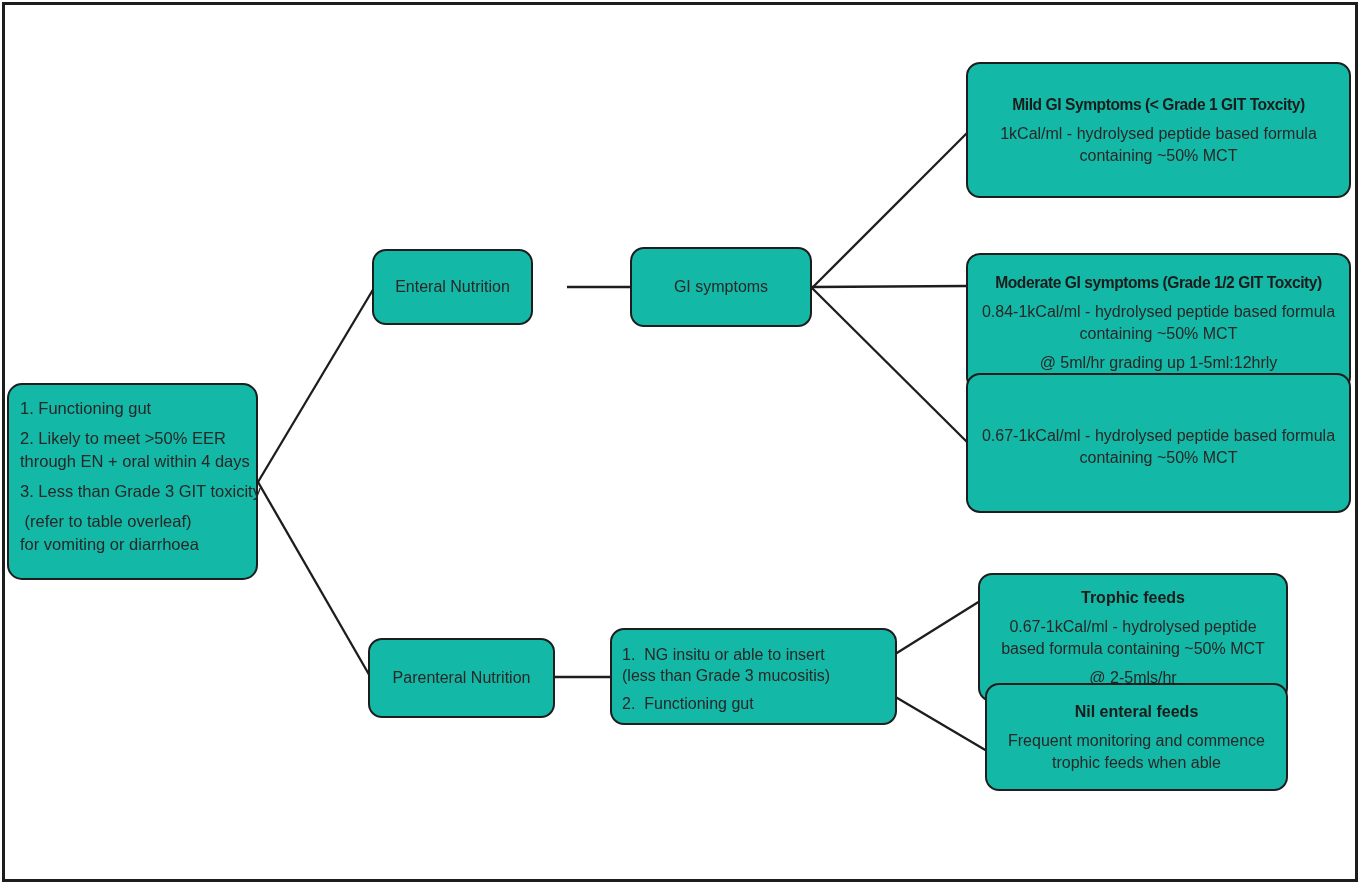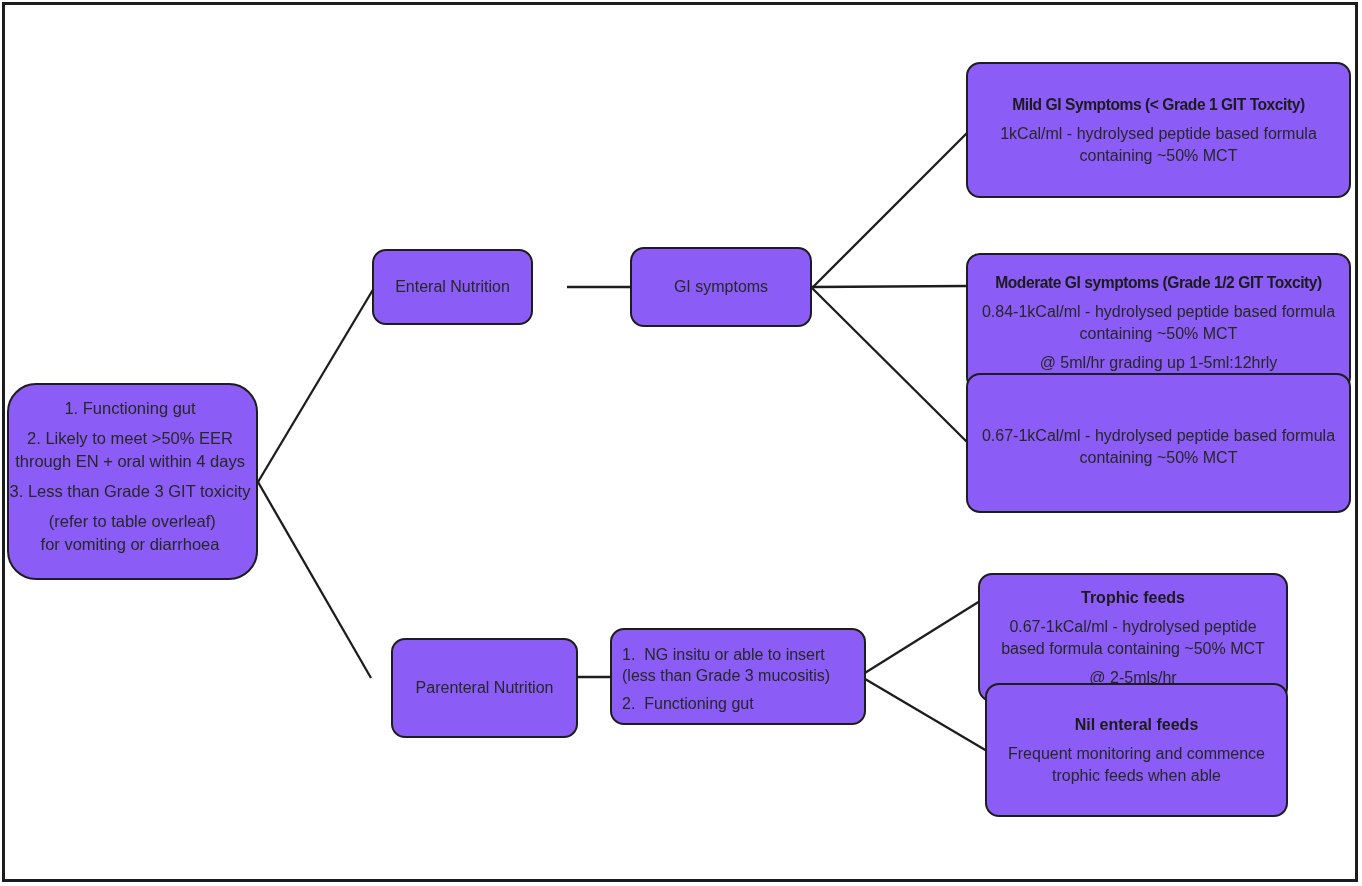--- a/index.html
+++ b/index.html
@@ -1,41 +1,41 @@
 <!DOCTYPE html>
 <html><head>
 <meta charset="utf-8">
 <style>
   * { margin:0; padding:0; box-sizing:border-box; }
   html,body { width:1362px; height:886px; background:#ffffff; overflow:hidden; }
   body { font-family:"Liberation Sans", sans-serif; color:#272727; position:relative; }
   .frame { position:absolute; left:2px; top:2px; width:1356px; height:880px; border:3px solid #1c1c1c; }
   .connectors { position:absolute; left:0; top:0; width:1362px; height:886px; }
-  .node { position:absolute; background:#8b5cf6; border:2.6px solid #1d1d1d; border-radius:14px;
+  .node { position:absolute; background:#14b8a6; border:2.6px solid #1d1d1d; border-radius:14px;
           display:flex; flex-direction:column; }
   .center { align-items:center; justify-content:center; text-align:center; }
   .ln { white-space:pre; font-size:16px; line-height:22px; }
   .bt { font-weight:bold; color:#1b1b1b; }
   .tight { letter-spacing:-0.45px; font-size:15.6px; line-height:23px; }
   .para { margin-top:7px; }
 
-  .criteria   { left:7px;  top:383px; width:251px; height:197px; border-radius:29px;
-                padding:12px 16px 10px 11px; justify-content:flex-start;align-items:center; }
+  .criteria   { left:7px;  top:383px; width:251px; height:197px; border-radius:15px;
+                padding:12px 16px 10px 11px; justify-content:flex-start; }
   .criteria .ln { font-size:16.5px; line-height:23px; }
   .enteral    { left:372px; top:249px; width:161px; height:76px; }
   .gi         { left:630px; top:247px; width:182px; height:80px; }
   .mild       { left:966px; top:62px;  width:385px; height:136px; }
   .moderate   { left:966px; top:217px; width:385px; height:138px;margin-top:36px; }
   .severe     { left:966px; top:373px; width:385px; height:140px; }
-  .parenteral { left:368px; top:638px; width:187px; height:100px;margin-left:23px; }
-  .ng         { left:610px; top:628px; width:256px; height:97px;
+  .parenteral { left:368px; top:638px; width:187px; height:80px; }
+  .ng         { left:610px; top:628px; width:287px; height:97px;
                 padding:14px 4px 10px 10px; justify-content:center; align-items:flex-start; }
   .ng .ln { line-height:21px; }
   .trophic    { left:978px; top:533px; width:310px; height:129px;margin-top:40px; }
-  .nil        { left:985px; top:683px; width:303px; height:134px; }
+  .nil        { left:985px; top:683px; width:303px; height:108px; }
   .label { font-size:16px; }
 </style>
 </head>
 <body>
 
 <div class="frame"></div>
 
 <svg class="connectors" viewBox="0 0 1362 886" xmlns="http://www.w3.org/2000/svg">
   <g stroke="#1d1d1d" stroke-width="2.3" fill="none">
     <line x1="258" y1="482" x2="374" y2="288"></line>

